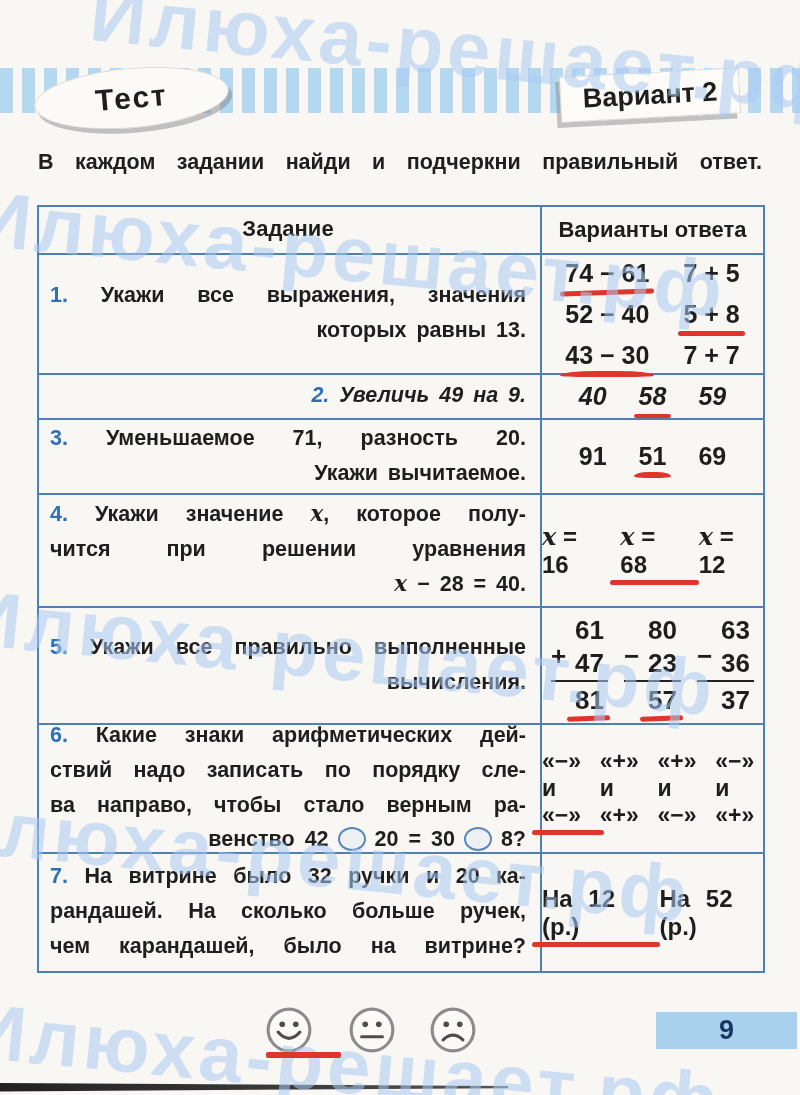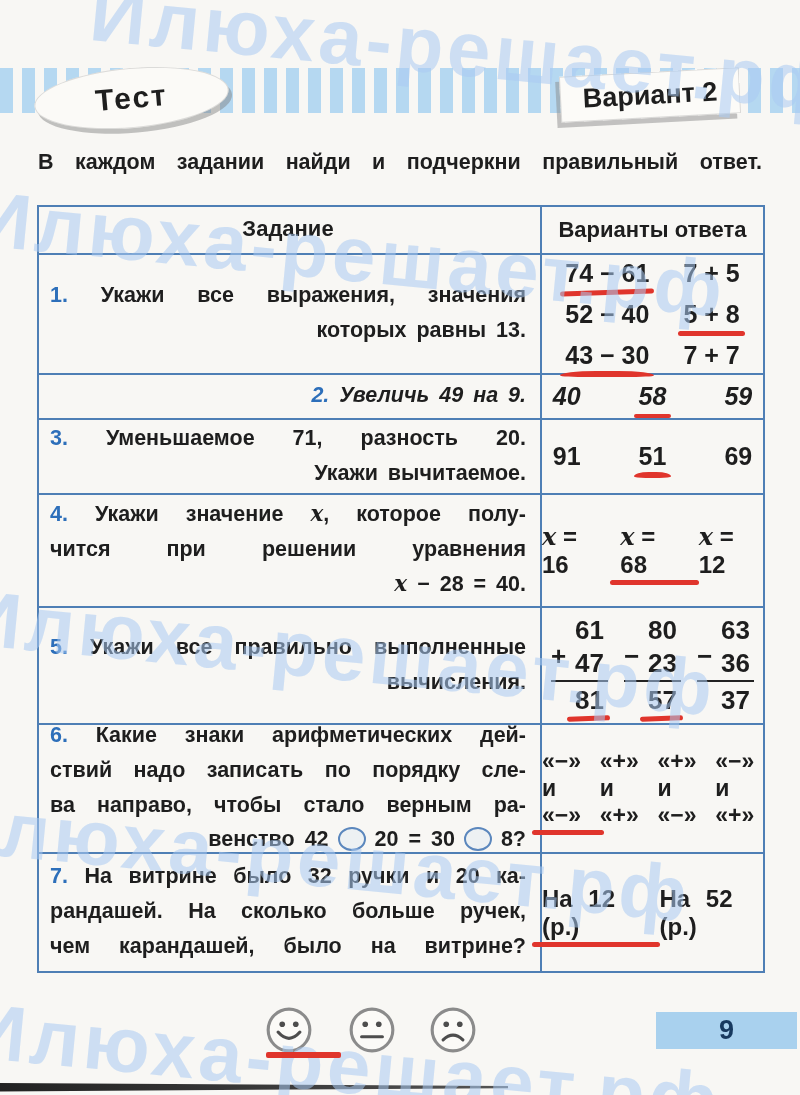--- a/index.html
+++ b/index.html
@@ -47,21 +47,21 @@
   .ru { position:relative; }
   .ru::after { content:""; position:absolute; left:-5px; right:-5px; bottom:-7px; height:4.5px;
                background:#e0352c; border-radius:3px; }
   .ru.tilt::after { transform:rotate(-2deg); }
   .ru.arc::after  { border-radius:50% 50% 40% 40% / 100% 100% 30% 30%; height:6px; }
   .ru.wide::after { left:-10px; right:-14px; height:5px; bottom:-6px; }
 
   
   .ans-grid { display:grid; grid-template-columns:auto auto; column-gap:34px; row-gap:12px;
               font-size:25px; font-weight:bold; text-align:center; }
-  .ans-inline { display:flex; gap:58px; font-size:25px; font-weight:bold; }
+  .ans-inline { display:flex; gap:32px; font-size:25px; font-weight:bold; }
   .ans-lines { display:flex; flex-direction:row; gap:14px; font-size:24px; font-weight:bold; align-items:center; }
   .ans-lines.tight { gap:10px; font-size:23px; }
 
   
   .calcs { display:flex; gap:16px; font-size:26px; font-weight:bold; }
   .calc { display:flex; flex-direction:column; }
   .opnums { position:relative; display:flex; flex-direction:column; align-items:flex-end;
             border-bottom:2.5px solid #222; padding:0 4px 1px 24px; line-height:1.25; }
   .op { position:absolute; left:0; bottom:8px; }
   .cres { text-align:right; padding:3px 4px 0 0; align-self:flex-end; line-height:1.2; }

